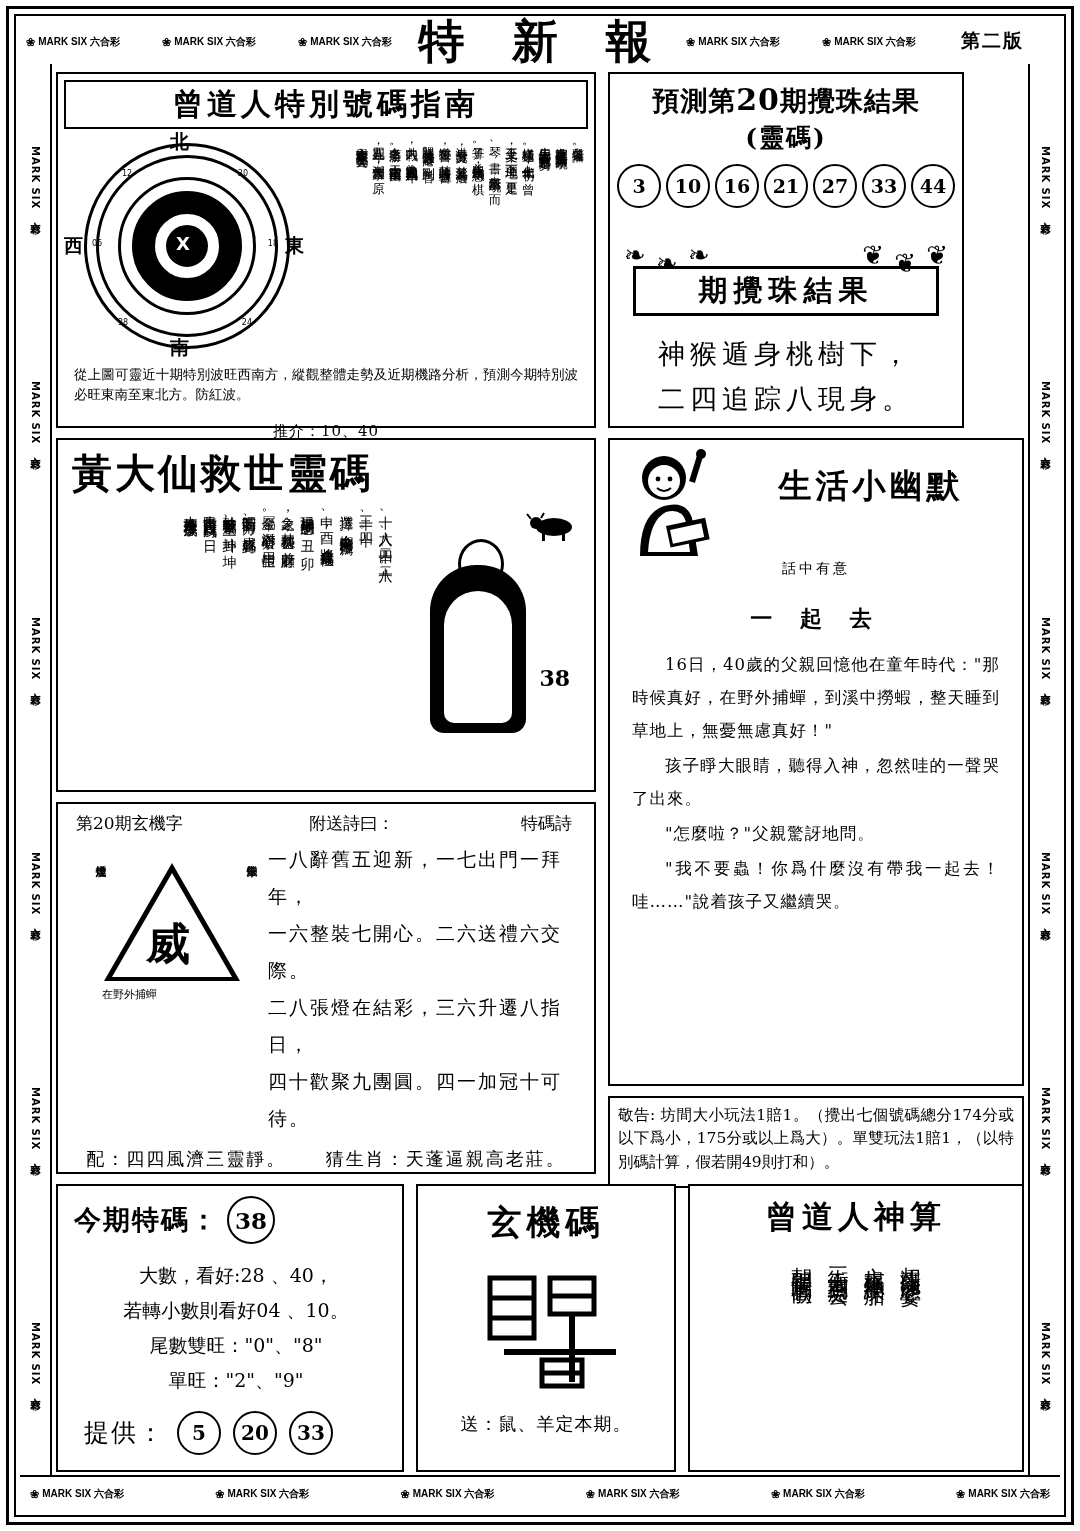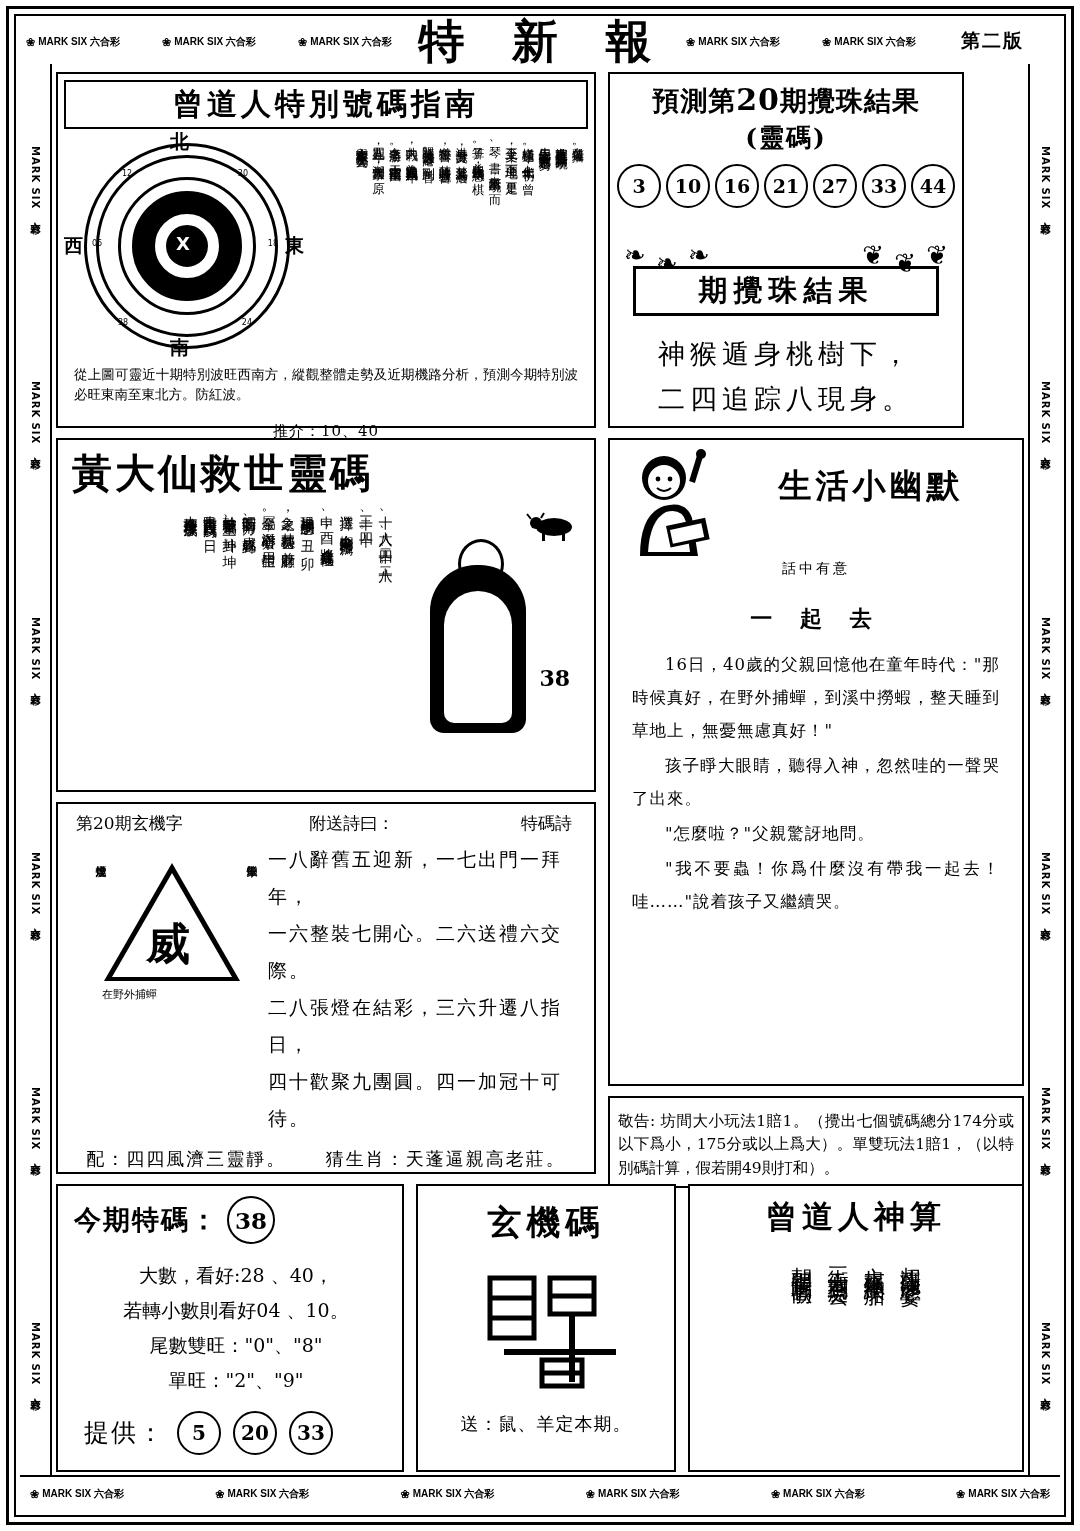--- a/index.html
+++ b/index.html
@@ -105,21 +105,21 @@
   .magic-tri{width:200px;flex:0 0 200px;position:relative;height:190px;}
   .tri{position:absolute;left:36px;top:26px;width:0;height:0;border-left:68px solid transparent;border-right:68px solid transparent;border-bottom:118px solid #000;}
   .tri::after{content:"";position:absolute;left:-60px;top:10px;width:0;height:0;border-left:60px solid transparent;border-right:60px solid transparent;border-bottom:104px solid #fff;}
   .tri-char{position:absolute;left:78px;top:78px;font-family:"DejaVu Serif",serif;font-size:44px;font-weight:bold;z-index:3;}
   .tri-side{position:absolute;font-family:"DejaVu Serif",serif;font-size:11px;writing-mode:vertical-rl;}
   .magic-poem{flex:1;font-family:"DejaVu Serif",serif;font-size:19px;line-height:1.95;letter-spacing:2px;padding-top:4px;}
   .magic-foot{text-align:center;font-family:"DejaVu Serif",serif;font-size:18px;letter-spacing:2px;padding-top:10px;}
 
   
   #box-notice{left:552px;top:1024px;width:416px;height:92px;}
-  .notice-txt{padding:12px 8px;font-family:"DejaVu Serif",serif;font-size:15.5px;line-height:1.5;text-align:justify;}
+  .notice-txt{padding:6px 8px;font-family:"DejaVu Serif",serif;font-size:15.5px;line-height:1.5;text-align:justify;}
 
   
   #box-today{left:0;top:1112px;width:348px;height:288px;}
   .today-head{display:flex;align-items:center;gap:8px;padding:10px 0 0 16px;}
   .today-head .lbl{font-family:"DejaVu Serif",serif;font-weight:bold;font-size:27px;letter-spacing:2px;text-align:right;}
   .today-head .numcircle{width:44px;height:44px;font-size:23px;}
   .today-lines{padding:14px 2px 0 14px;font-family:"DejaVu Serif",serif;font-size:19px;line-height:1.85;text-align:center;}
   .today-prov{display:flex;align-items:center;gap:12px;padding:12px 0 0 26px;}
   .today-prov .lbl{font-family:"DejaVu Serif",serif;font-weight:normal;font-size:25px;letter-spacing:2px;}
   .today-prov .numcircle{width:40px;height:40px;font-size:20px;}

